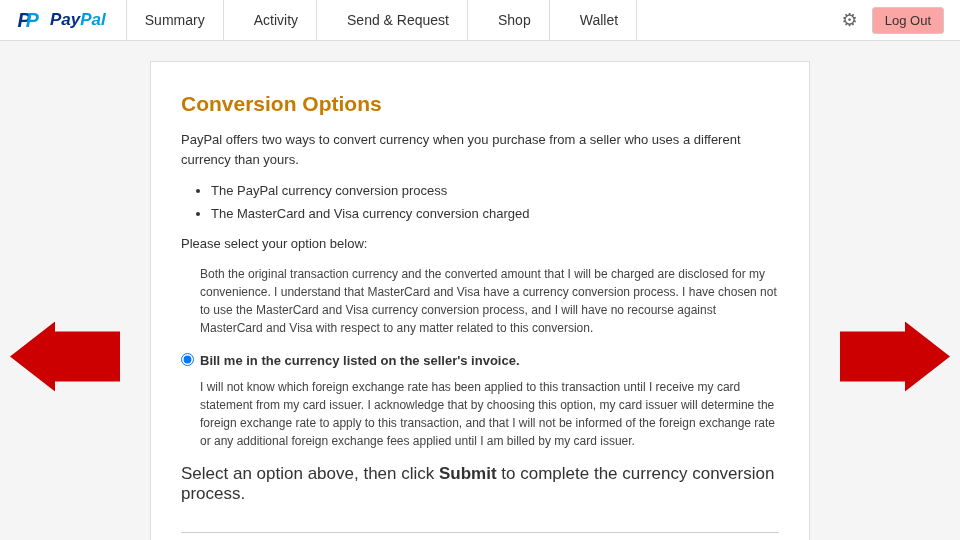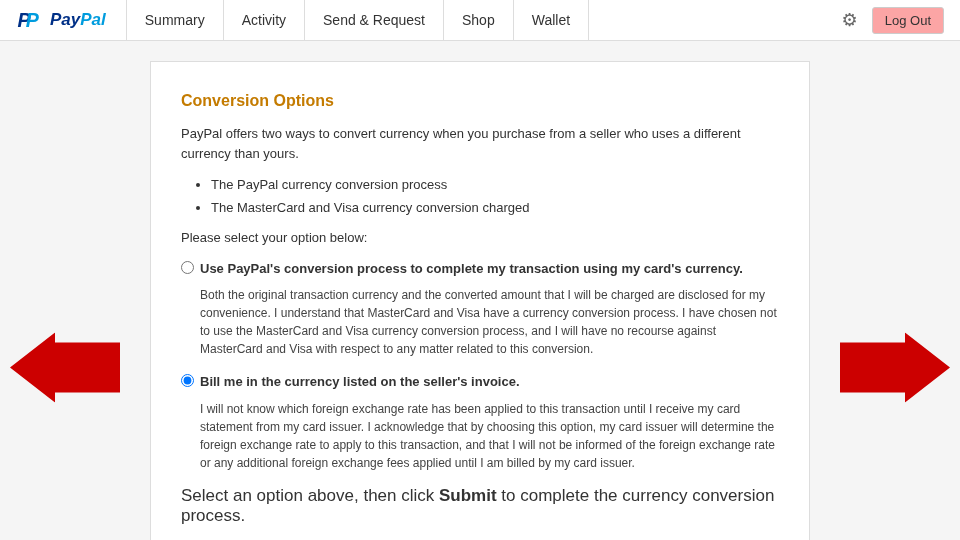--- a/index.html
+++ b/index.html
@@ -17,21 +17,21 @@
     .navbar-logo {
       display: flex;
       align-items: center;
       margin-right: 20px;
     }
 
     .nav-links {
       display: flex;
       align-items: flex-start;
       flex: 1;
-      gap: 0;
+      gap: 12px;
     }
     .nav-link {
       padding: 0 18px;
       height: 41px;
       display: flex;
       align-items: center;
       color: #333;
       text-decoration: none;
       font-size: 14px;
       border-right: 1px solid #ddd;
@@ -74,21 +74,21 @@
     .content-card {
       background: #fff;
       border: 1px solid #ddd;
       width: 660px;
       padding: 30px 30px 20px 30px;
       position: relative;
     }
 
     .page-title {
       color: #c47b00;
-      font-size: 16px;
+      font-size: 21px;
       font-weight: bold;
       margin-bottom: 14px;
     }
 
     .intro-text {
       font-size: 13px;
       color: #333;
       margin-bottom: 10px;
       line-height: 1.5;
     }
@@ -246,26 +246,20 @@
     <p class="intro-text">PayPal offers two ways to convert currency when you purchase from a seller who uses a different currency than yours.</p>
 
     <ul class="bullet-list">
       <li>The PayPal currency conversion process</li>
       <li>The MasterCard and Visa currency conversion charged</li>
     </ul>
 
     <p class="select-prompt">Please select your option below:</p>
 
     <div class="option-group">
-      <div class="option-row">
-        <input type="radio" name="conversion" id="opt1" value="paypal" style="">
-        <label class="option-label" for="opt1">
-          <strong>Use PayPal's conversion process to complete my transaction using my card's currency.</strong>
-        </label>
-      </div>
       <p class="option-desc">Both the original transaction currency and the converted amount that I will be charged are disclosed for my convenience. I understand that MasterCard and Visa have a currency conversion process. I have chosen not to use the MasterCard and Visa currency conversion process, and I will have no recourse against MasterCard and Visa with respect to any matter related to this conversion.</p>
     </div>
 
     <div class="option-group">
       <div class="option-row">
         <input type="radio" name="conversion" id="opt2" value="seller" checked="" style="">
         <label class="option-label" for="opt2">
           <strong>Bill me in the currency listed on the seller's invoice.</strong>
         </label>
       </div>

